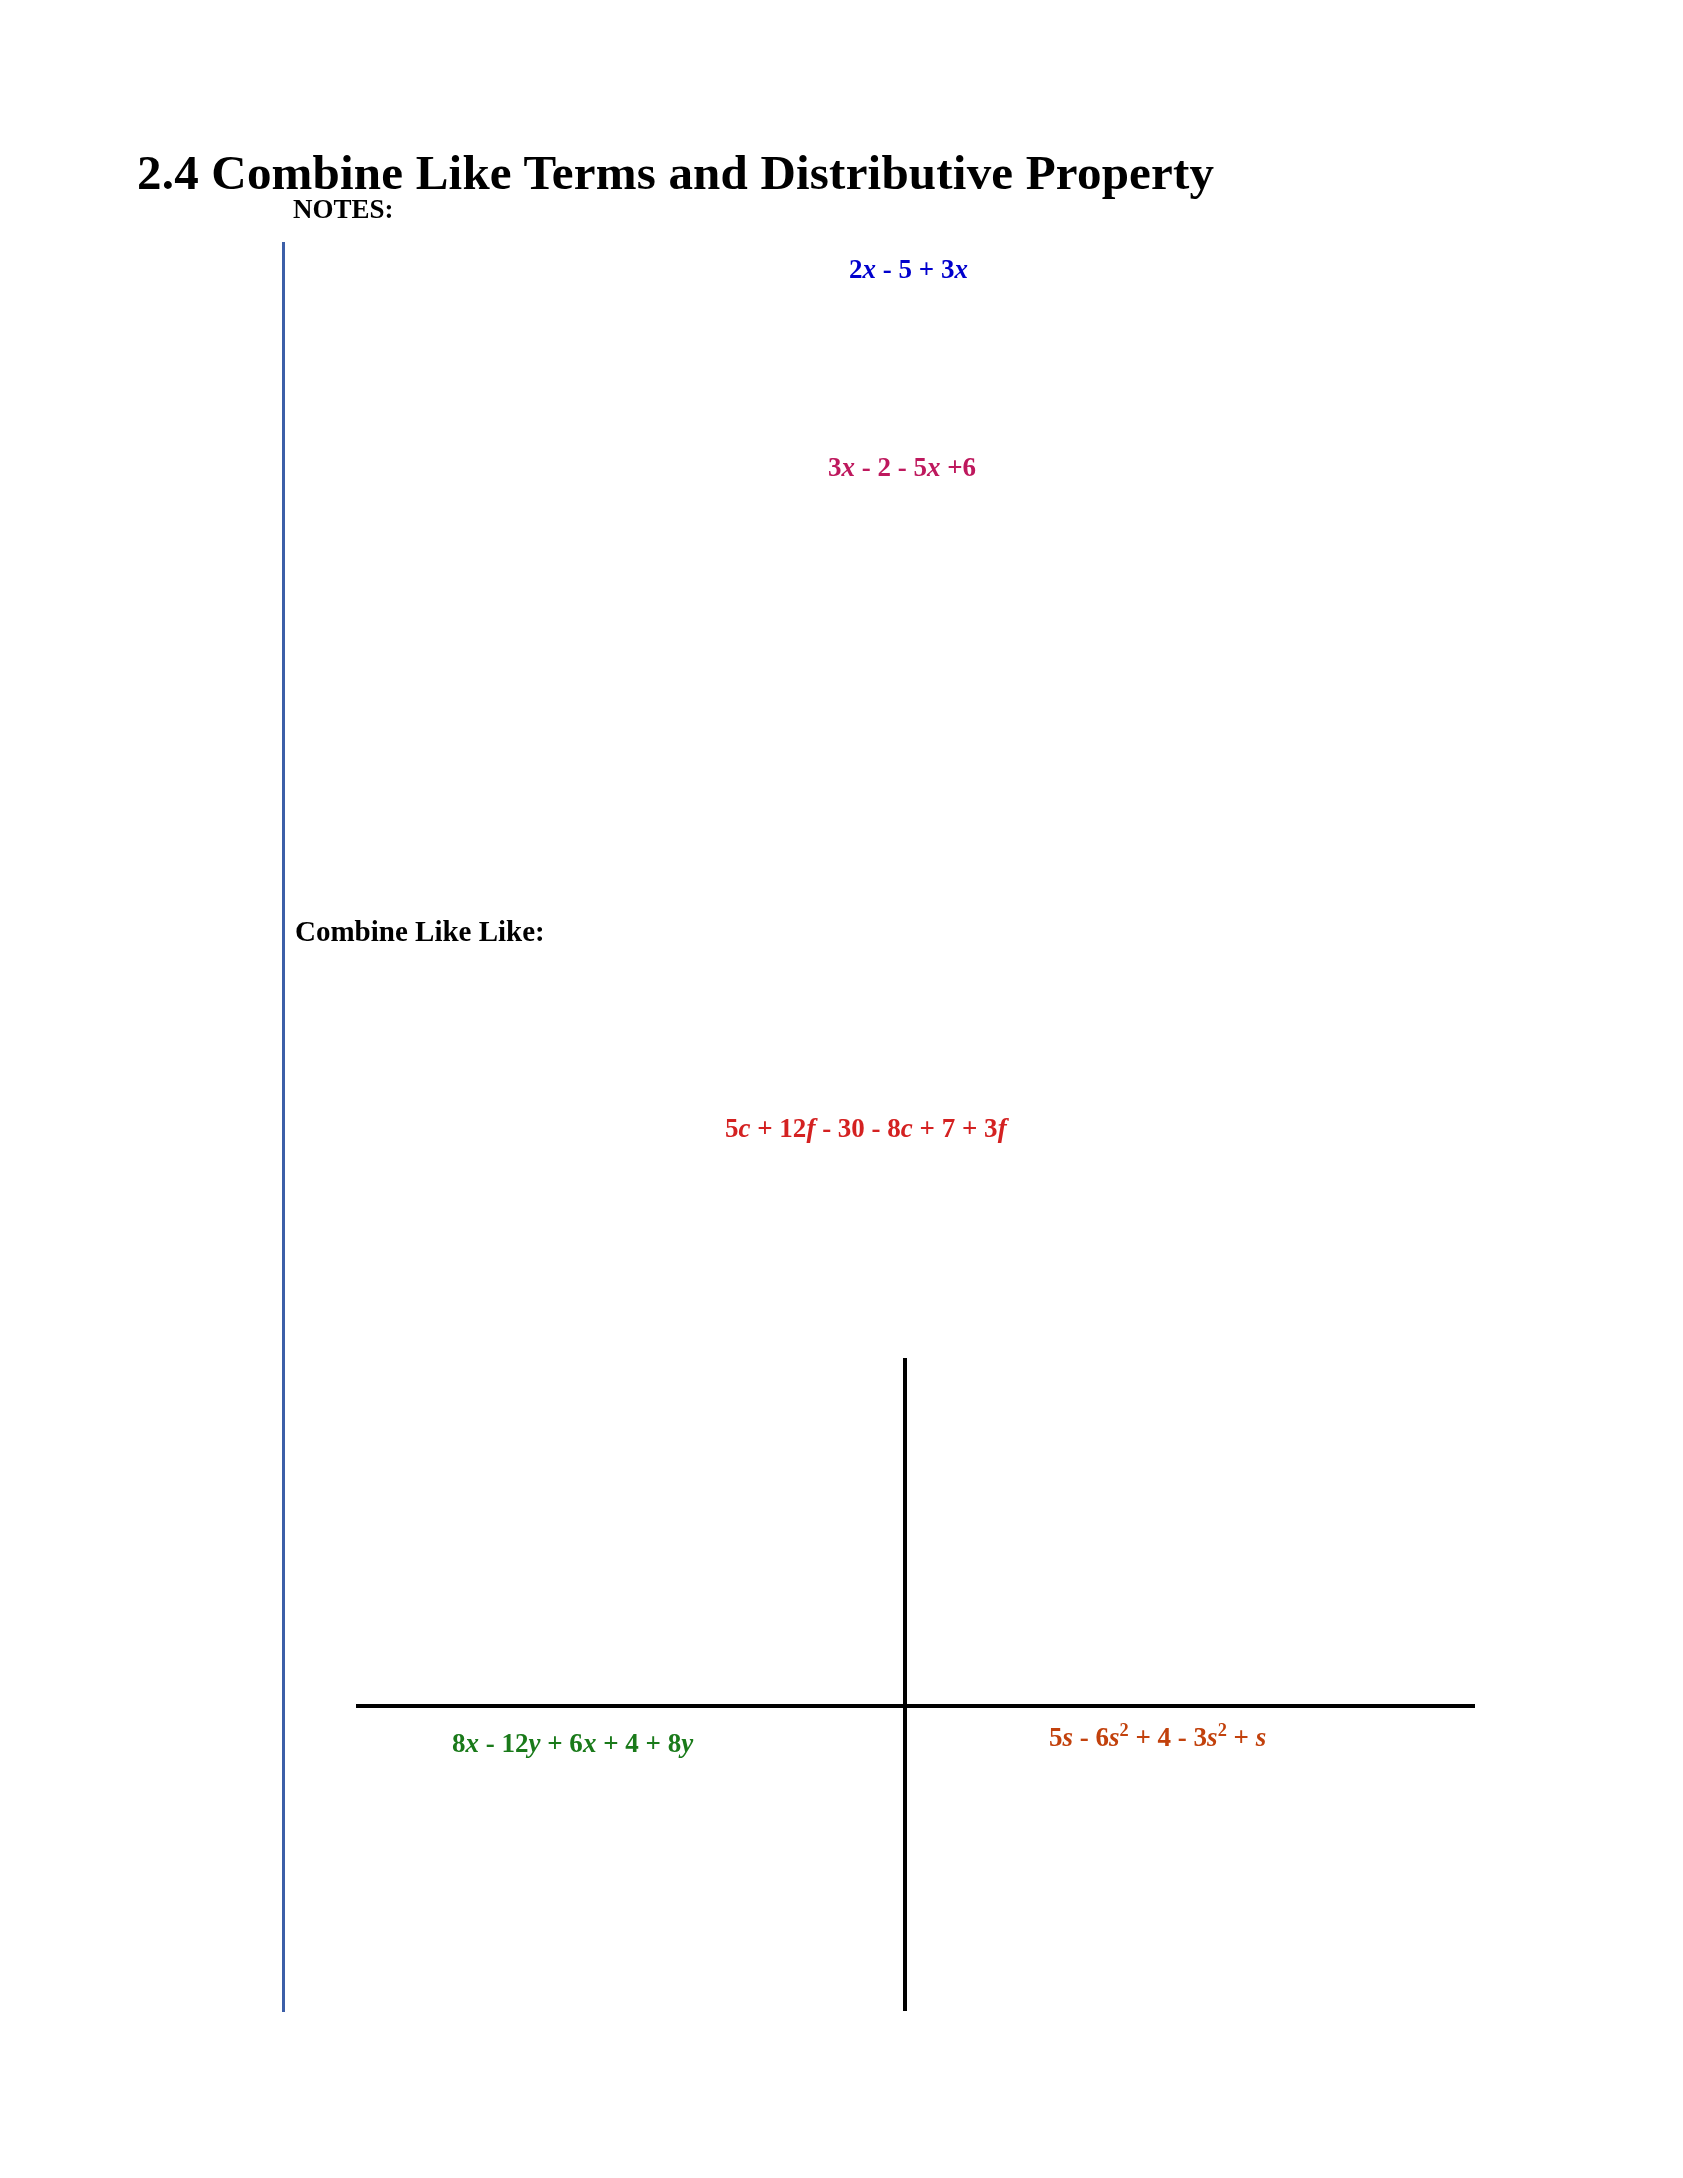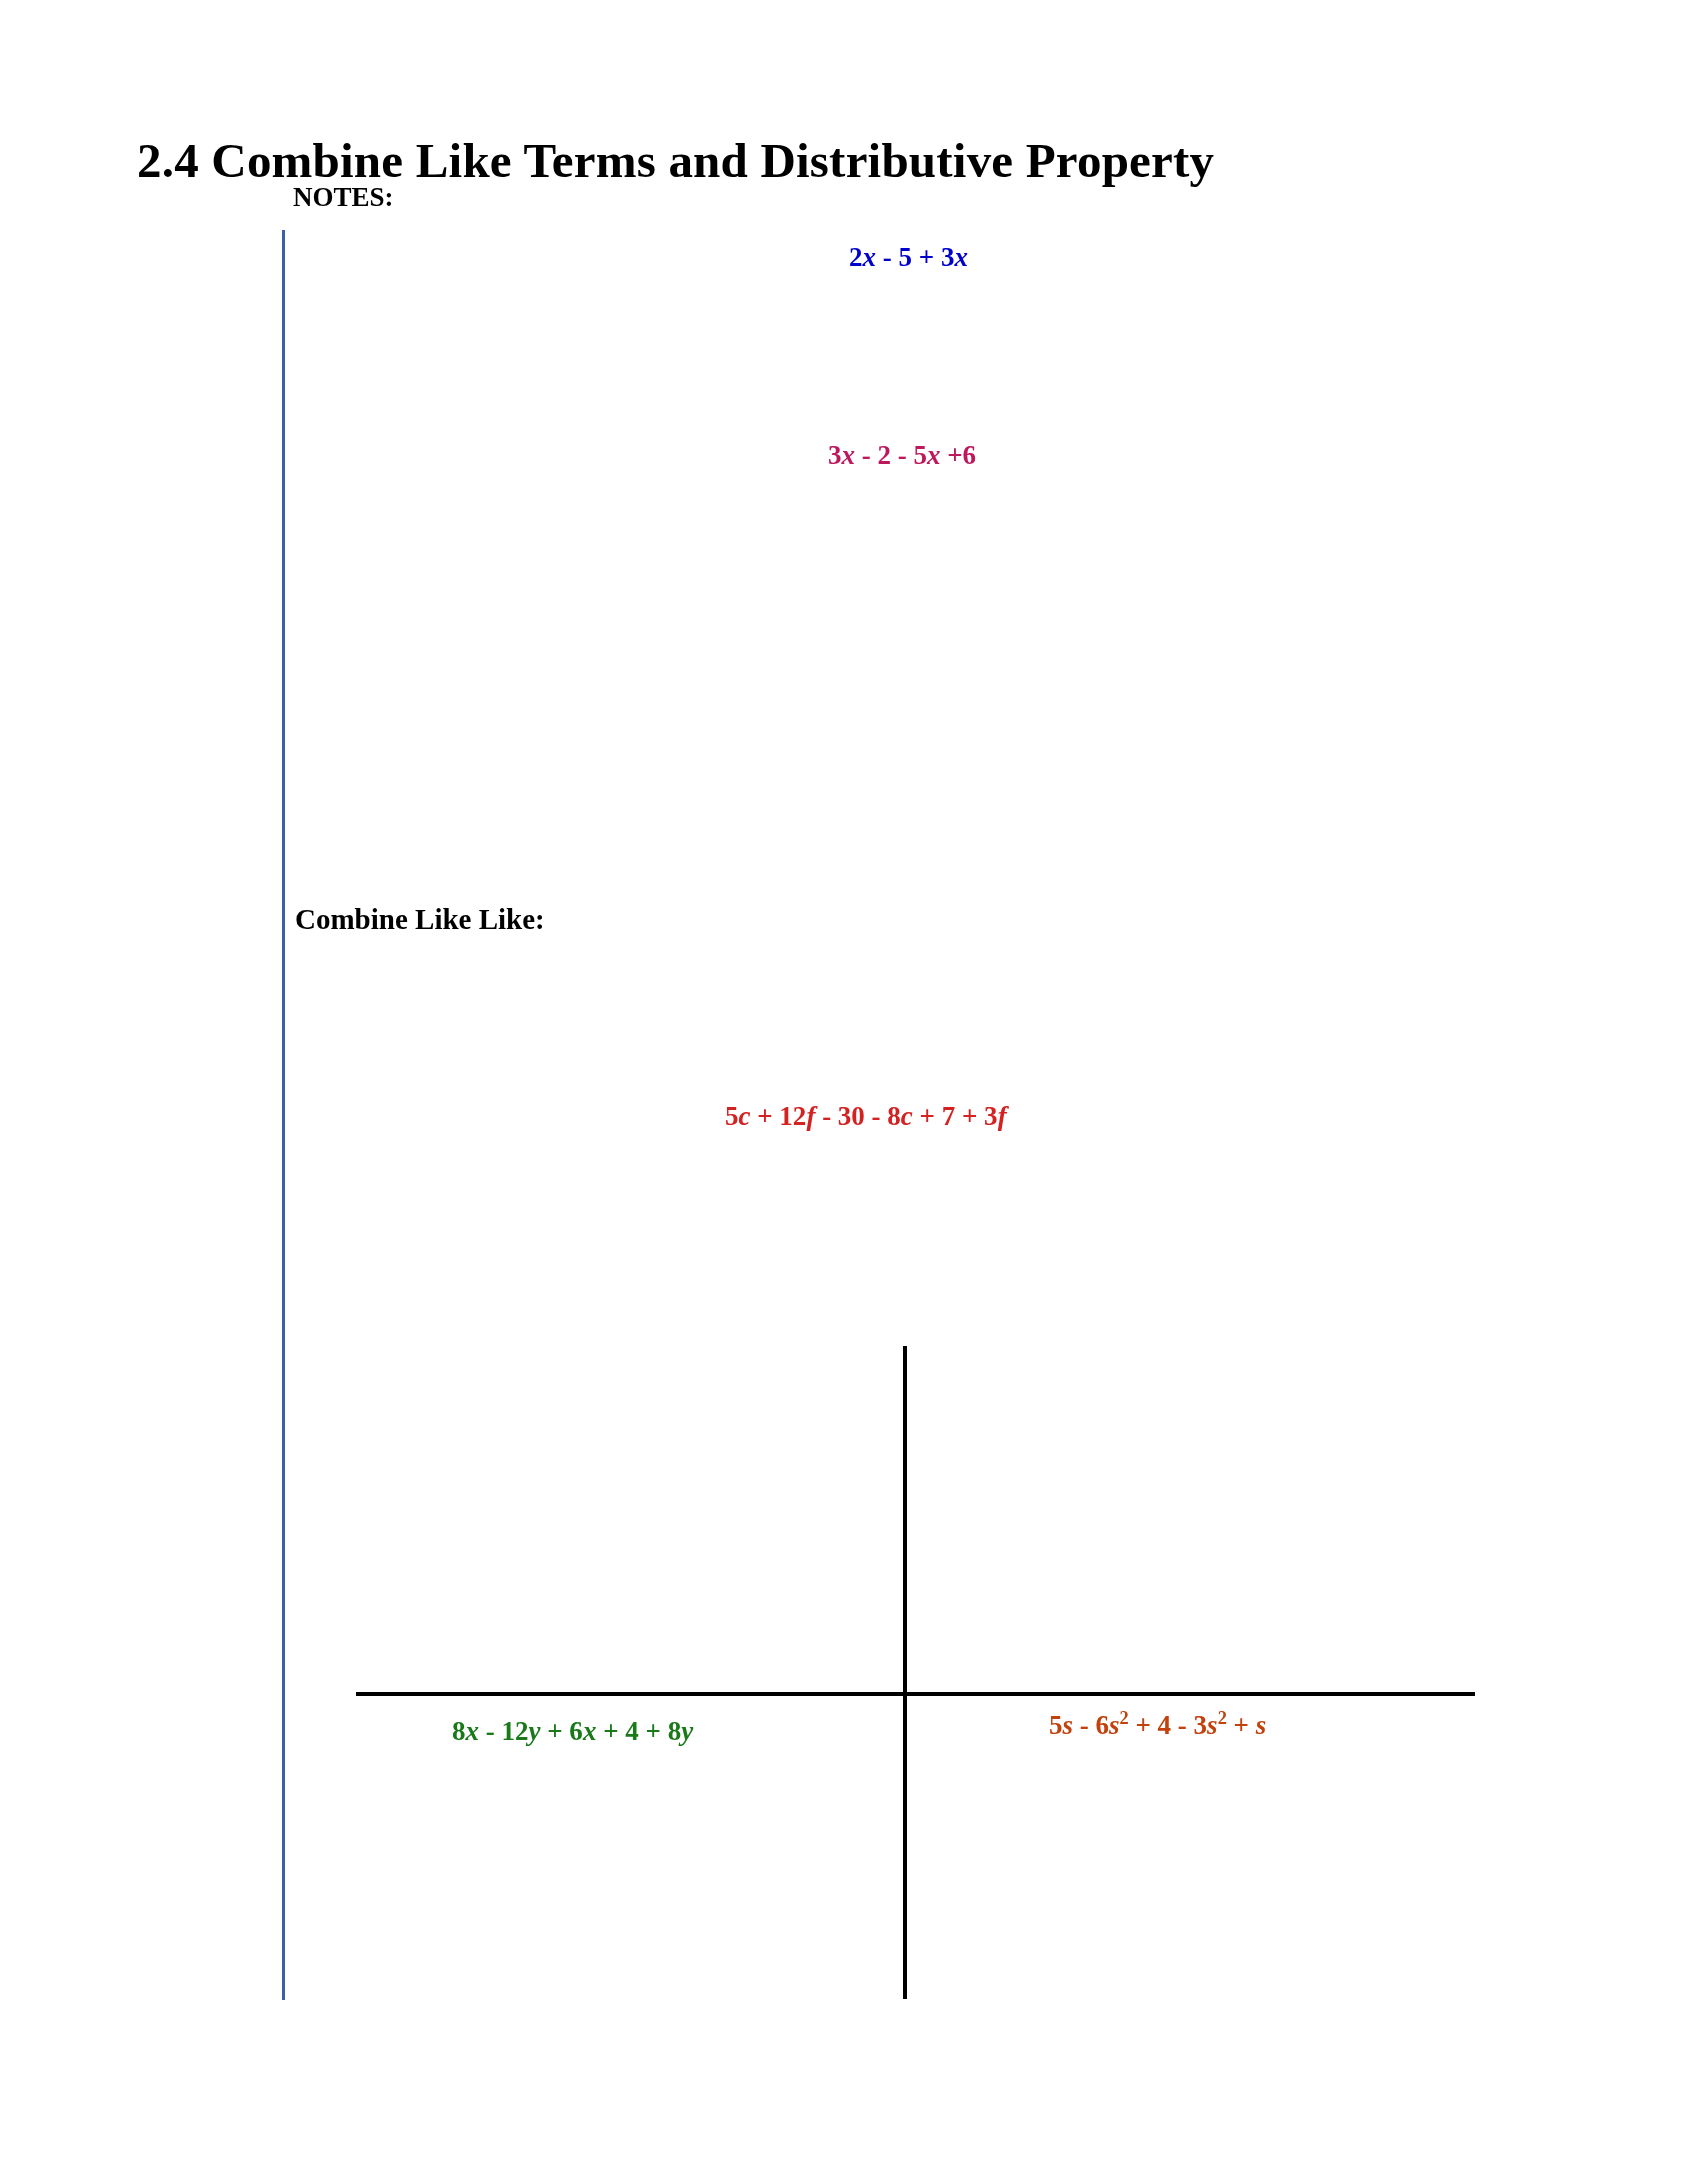--- a/index.html
+++ b/index.html
@@ -11,21 +11,21 @@
     width: 1683px;
     height: 2178px;
     position: relative;
     font-family: "Liberation Serif", serif;
     color: #000000;
     overflow: hidden;
   }
 
   .page {
     position: absolute;
-    left: 0; top: 0;
+    left: 0; top: 12px;
     width: 1683px;
     height: 2031px;
   }
 
   #page-title {
     position: absolute;
     left: 137px;
     top: 99px;
     width: 1445px;
     font-size: 49px;

